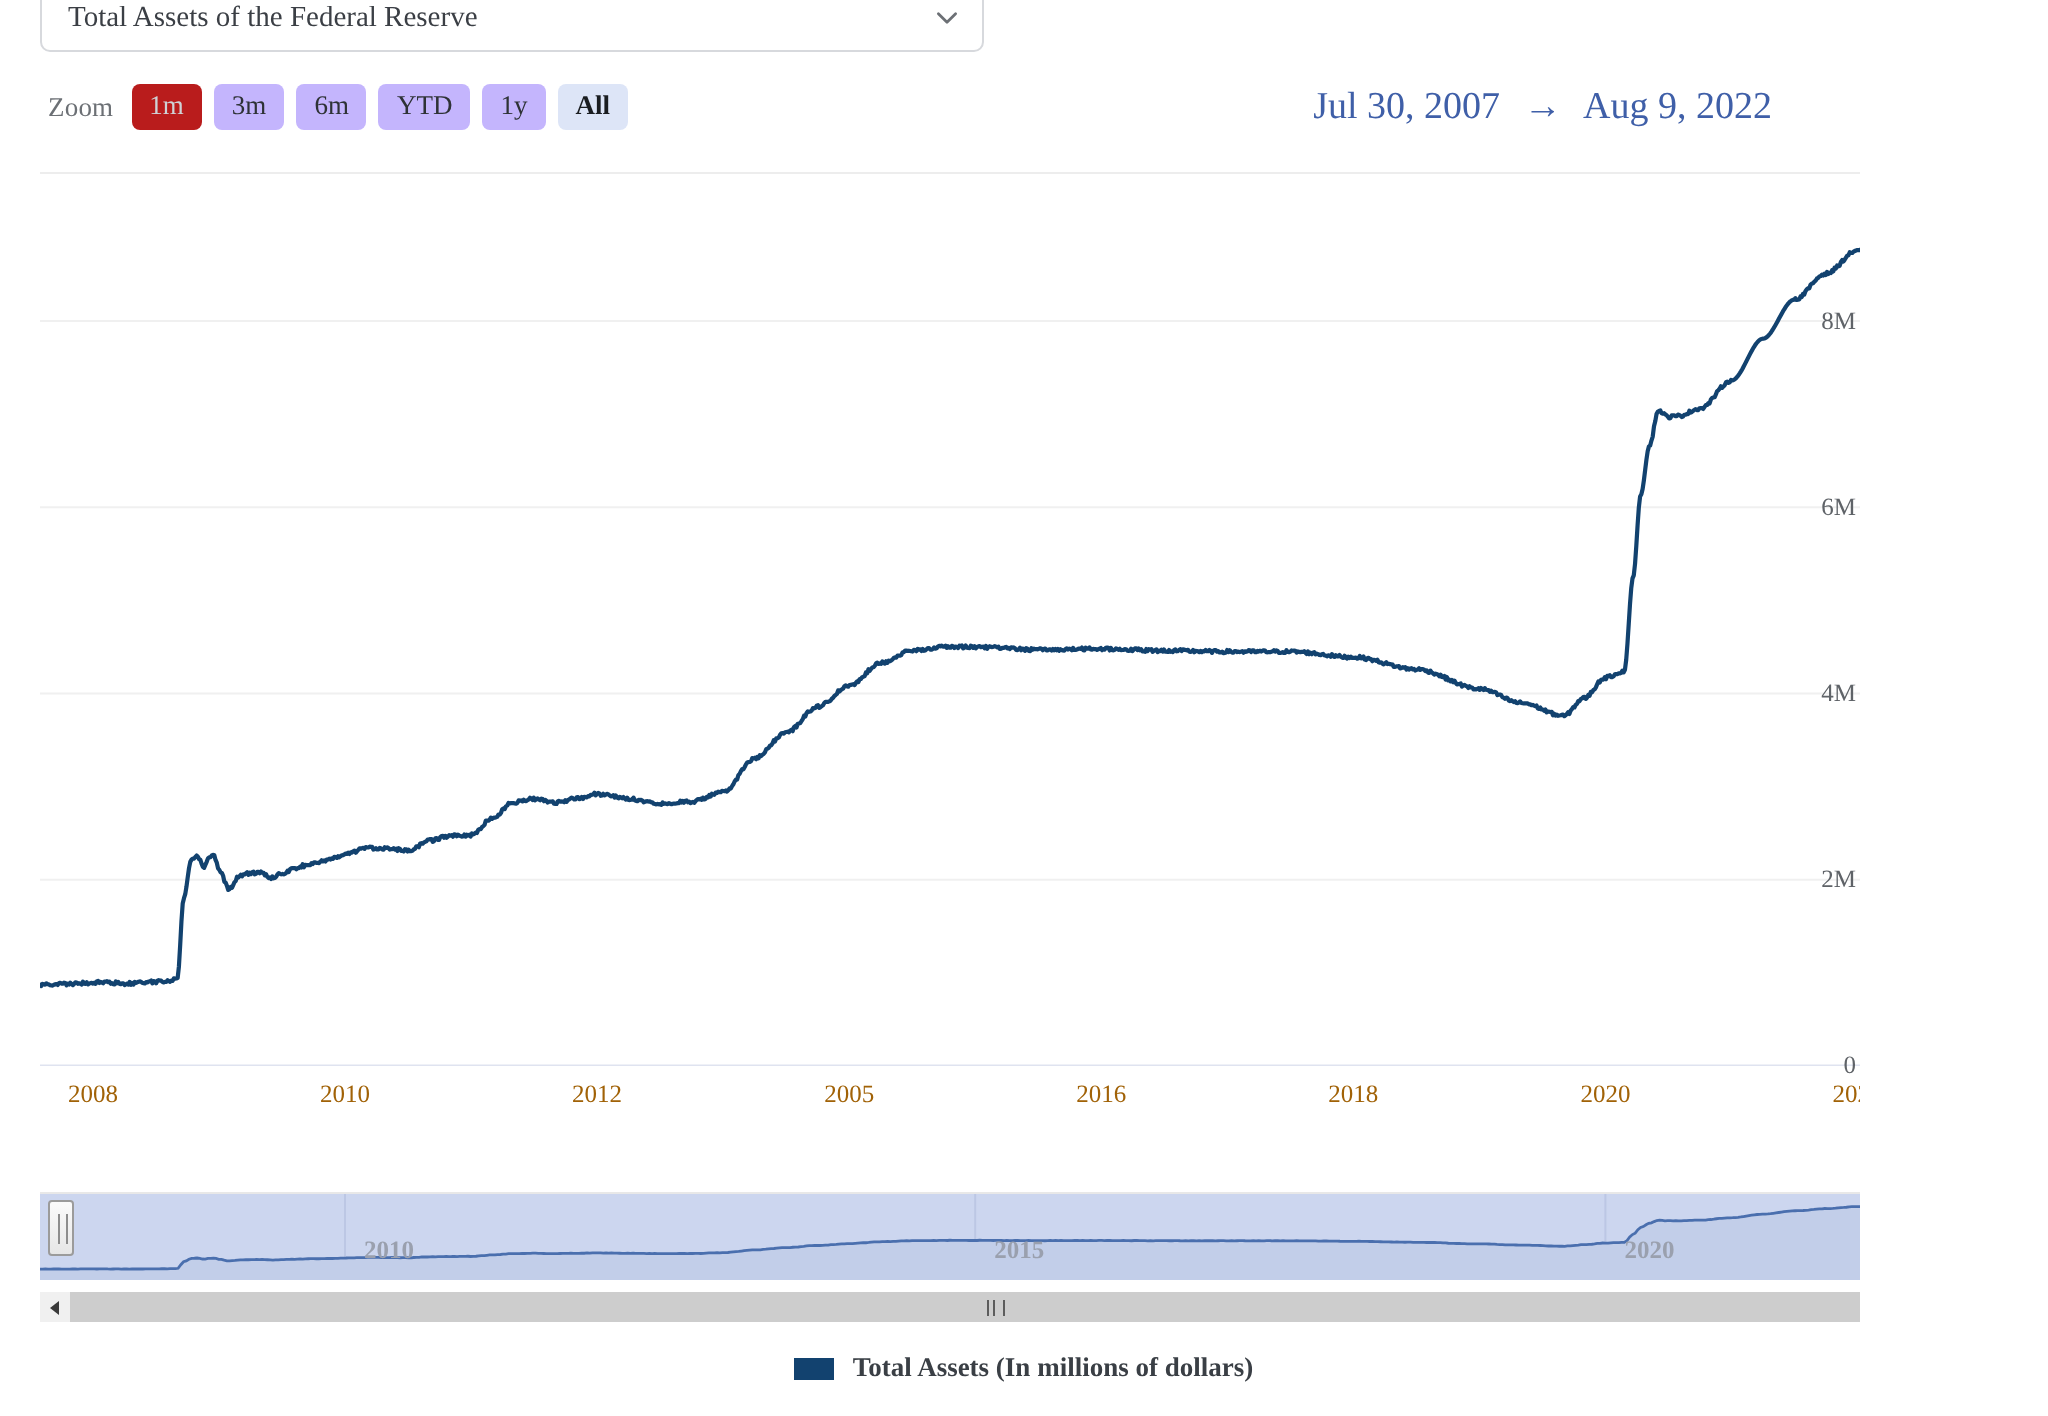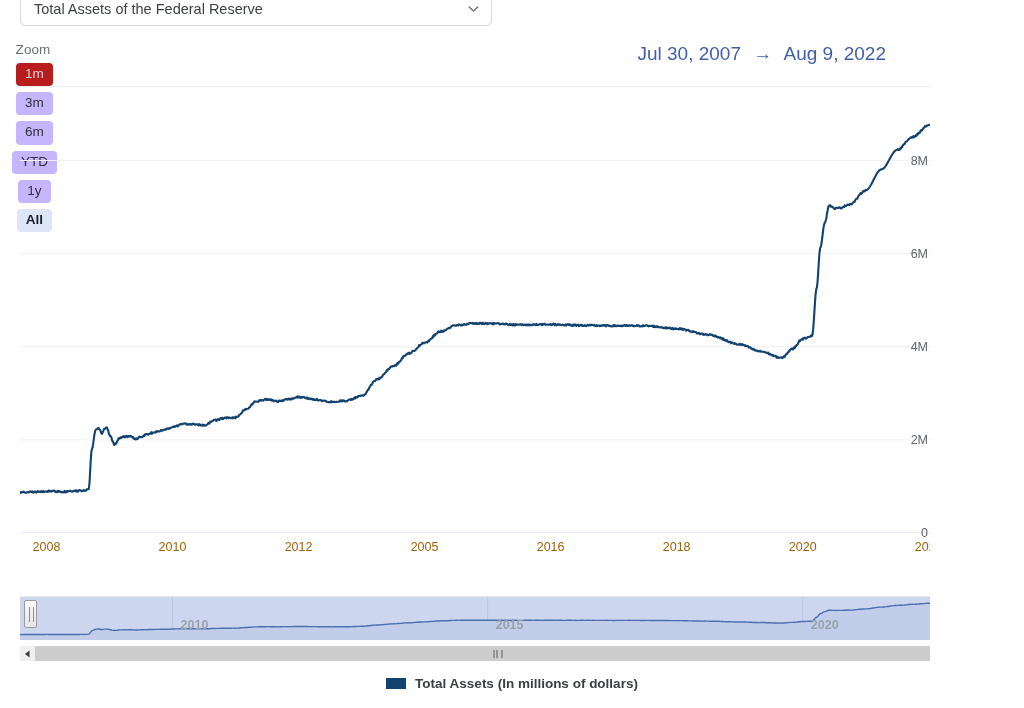--- a/index.html
+++ b/index.html
@@ -2,21 +2,21 @@
 <html><head>
 <meta charset="utf-8">
 <style>
   html, body {
     margin: 0; padding: 0;
     background: #ffffff;
     width: 1024px; height: 708px;
     font-family: "Liberation Sans", sans-serif;
     -webkit-font-smoothing: antialiased;
   }
-  #root { position: relative; width: 930px; height: 708px; overflow: hidden; }
+  #root { position: relative; width: 930px; height: 708px; overflow: hidden; font-family: Liberation Serif, serif; }
 
   
   .series-select {
     position: absolute; left: 20px; top: -8px;
     width: 472px; height: 34px;
     border: 1px solid #d7d9dd; border-radius: 5px;
     background: #fff; box-sizing: border-box;
     display: flex; align-items: center;
   }
   .series-select .label {
@@ -24,22 +24,22 @@
     white-space: nowrap; overflow: hidden; text-overflow: ellipsis;
   }
   .chevron {
     position: absolute; right: 12px; top: 50%; transform: translateY(-50%);
     width: 11px; height: 11px;
   }
   .chevron svg { display: block; }
 
   
   .rangebar {
-    position: absolute; left: 12px; top: 42px;
-    display: flex; align-items: center; gap: 6px; flex-direction: column;
+    position: absolute; left: 24px; top: 42px;
+    display: flex; align-items: center; gap: 6px;
   }
   .rangebar .zoom-word {
     font-size: 13.5px; color: #6c7075; margin-right: 3px; letter-spacing: .1px;
   }
   .rbtn {
     font-size: 13.5px; color: #2e3236;
     background: #c4b5fd; border: none; border-radius: 4px;
     padding: 4px 9px 5px 9px; line-height: 1.05;
     cursor: pointer; font-family: inherit;
   }

